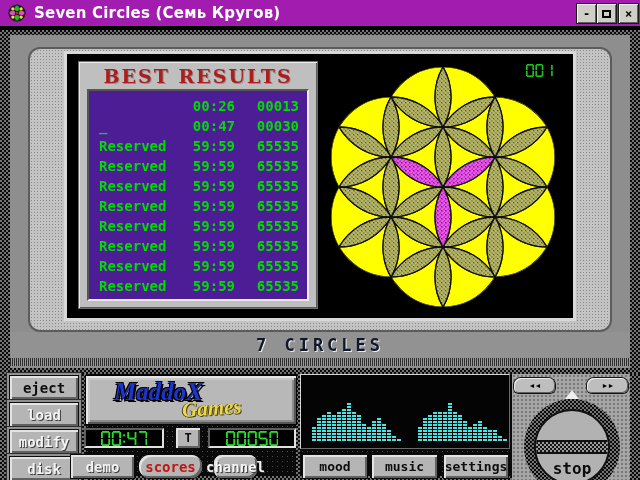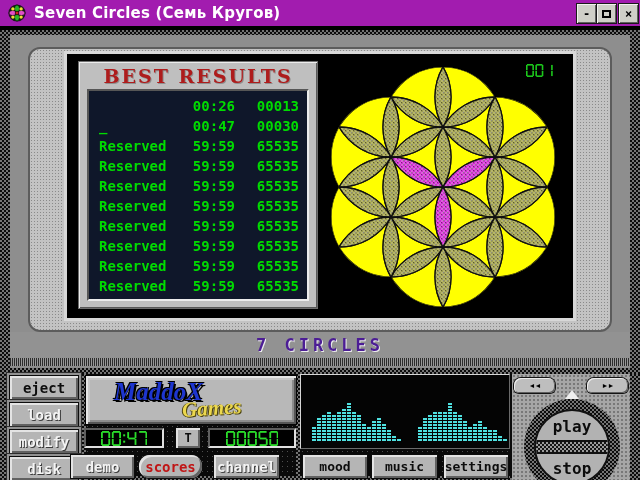--- a/index.html
+++ b/index.html
@@ -35,32 +35,32 @@
               border:3px solid #d8d8d8;background:#000;}
   .screen{position:absolute;left:0;top:0;width:506px;height:264px;background:#000;overflow:hidden;}
   #flower{position:absolute;left:0;top:0;}
   #counter{position:absolute;left:459px;top:9px;}
 
   
   #results{position:absolute;left:12px;top:8px;width:238px;height:246px;background:#bfbfbf;
            box-shadow:0 0 0 1px #6e6e6e,inset 1px 1px 0 #ececec,inset -1px -1px 0 #585858;}
   #results-title{margin-top:3px;text-align:center;font-family:"DejaVu Serif",serif;font-weight:bold;
                  font-size:19px;letter-spacing:2px;color:#ae1c1c;text-shadow:1px 1px 0 #8f8f8f;}
-  #results-box{position:absolute;left:8px;top:27px;right:8px;bottom:7px;background:#0f172a;
+  #results-box{position:absolute;left:8px;top:27px;right:8px;bottom:7px;background:#4c1d95;
                border:2px solid;border-color:#565656 #ececec #ececec #565656;
                padding:7px 8px 0 8px;overflow:hidden;}
   .score-row{display:flex;height:20px;line-height:18px;font:bold 14px "DejaVu Sans Mono",monospace;color:#00dc00;}
   .sr-name{flex:1;padding-left:2px;}
   .sr-time{width:58px;text-align:right;}
   .sr-score{width:64px;text-align:right;}
 
   
   .caption-bar{position:absolute;left:10px;top:302px;right:10px;height:26px;background:#929292;
                display:flex;align-items:center;justify-content:center;}
-  #caption-text{font:bold 17px "DejaVu Sans Mono",monospace;letter-spacing:4px;color:#4c1d95;
+  #caption-text{font:bold 17px "DejaVu Sans Mono",monospace;letter-spacing:4px;color:#0f172a;
                 text-shadow:1px 1px 0 #ececec;}
   .caption-dither{position:absolute;left:10px;top:328px;right:10px;height:8px;
                   background:repeating-linear-gradient(90deg,#2c2c2c 0 1px,#989898 1px 2px);}
 
   
   #panel{position:absolute;left:0;top:374px;width:640px;height:106px;}
   .pstrip{position:absolute;}
   #leftcol{position:absolute;left:10px;top:2px;width:68px;}
   .btn3d{background:#b5b5b5;display:flex;align-items:center;justify-content:center;
          font:bold 14px "DejaVu Sans Mono",monospace;letter-spacing:0;cursor:default;
@@ -85,21 +85,21 @@
   .led{position:absolute;background:#000;border:2px solid;border-color:#5e5e5e #e0e0e0 #e0e0e0 #5e5e5e;
        display:flex;align-items:center;justify-content:center;}
   #led-time{left:84px;top:54px;width:80px;height:20px;}
   #led-score{left:208px;top:54px;width:88px;height:20px;}
   #t-btn{position:absolute;left:176px;top:54px;width:24px;height:20px;font-size:12px;}
 
   .cbtns{position:absolute;left:71px;top:81px;display:flex;justify-content:space-between;}
   .cbtns .btn3d{height:23px;}
   .cbtns .btn3d:nth-child(1){width:63px;margin-right:5px;}
   .cbtns .btn3d:nth-child(2){width:63px;margin-right:12px;}
-  .cbtns .btn3d:nth-child(3){width:65px;}
+  .cbtns .btn3d:nth-child(3){width:43px;border-radius:8px;}
   .rbtns{position:absolute;left:303px;top:81px;display:flex;}
   .rbtns .btn3d{height:23px;font-size:13px;}
   .rbtns .btn3d:nth-child(1){width:64px;margin-right:5px;}
   .rbtns .btn3d:nth-child(2){width:65px;margin-right:7px;}
   .rbtns .btn3d:nth-child(3){width:64px;}
 
   #eqpanel{position:absolute;left:300px;top:0;width:210px;height:75px;background:#040404;
            border-top:1px solid #d6d6d6;border-left:1px solid #d6d6d6;
            border-right:1px solid #6a6a6a;border-bottom:1px solid #6a6a6a;}
   .eq-col{position:absolute;bottom:7px;width:4px;}
@@ -456,19 +456,18 @@
     <div id="transport" class="speckle">
       <div id="rew" class="seekbtn">
           <span>◄◄</span>
         </div>
       <div id="ff" class="seekbtn">
           <span>►►</span>
         </div>
       <div id="tri"></div>
       <div id="ring" class="checker"></div>
       <div id="disc">
-        <div class="disc-label" id="play-label">play</div>
         <div id="band"></div>
         <div class="disc-label" id="stop-label">stop</div>
       </div>
     </div>
   </div>
 </div>
 
 </body></html>

